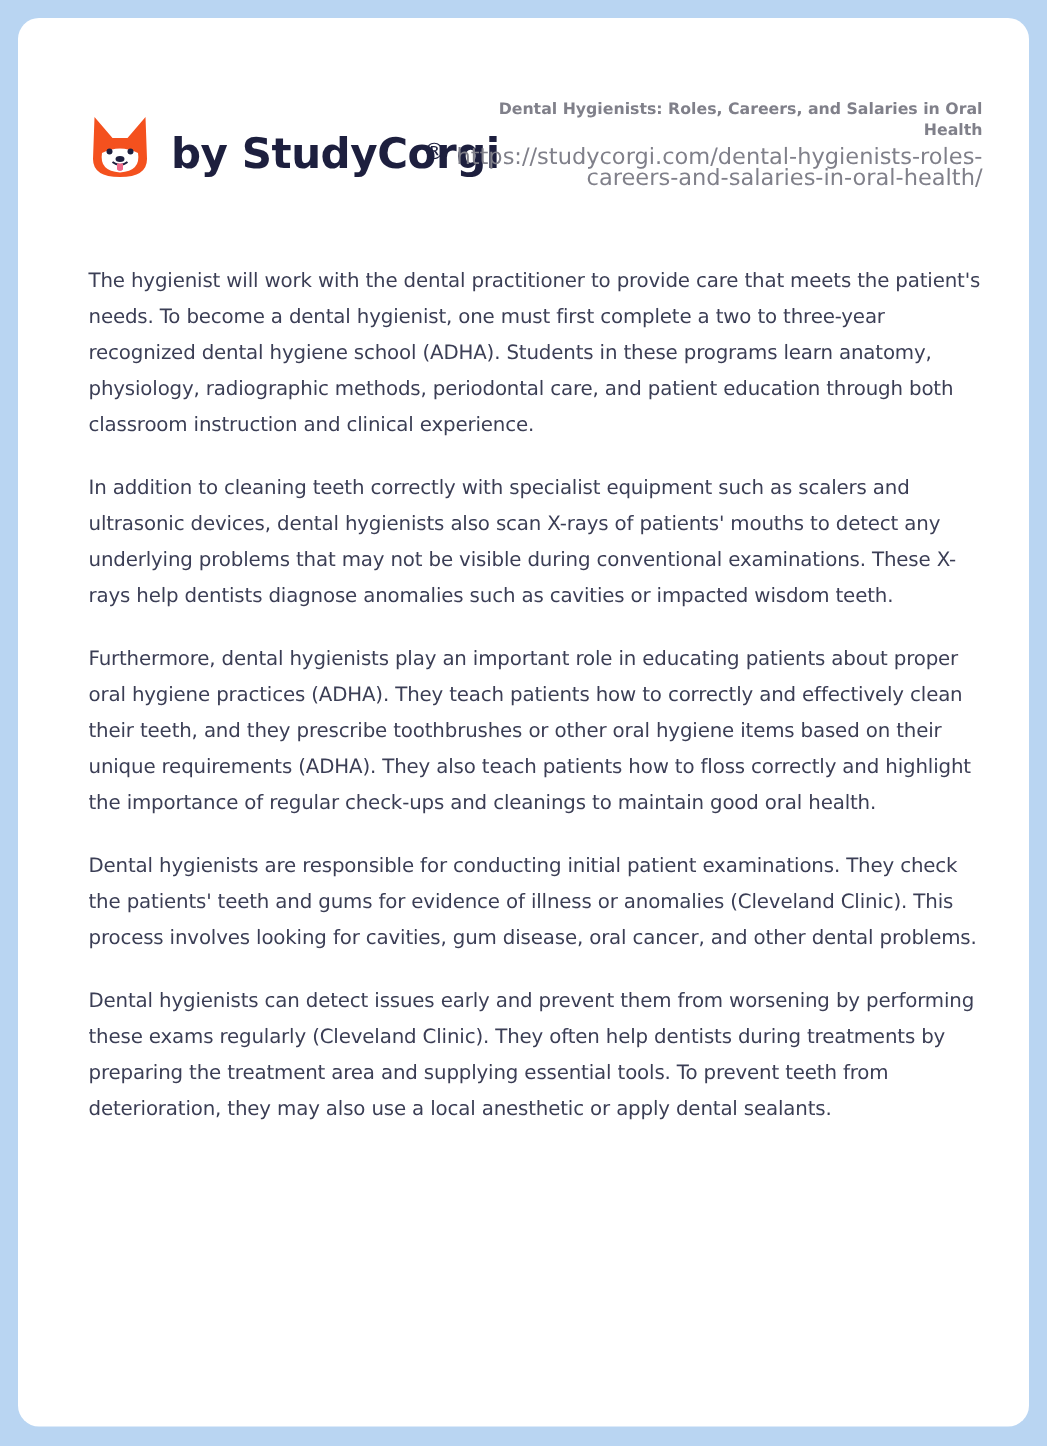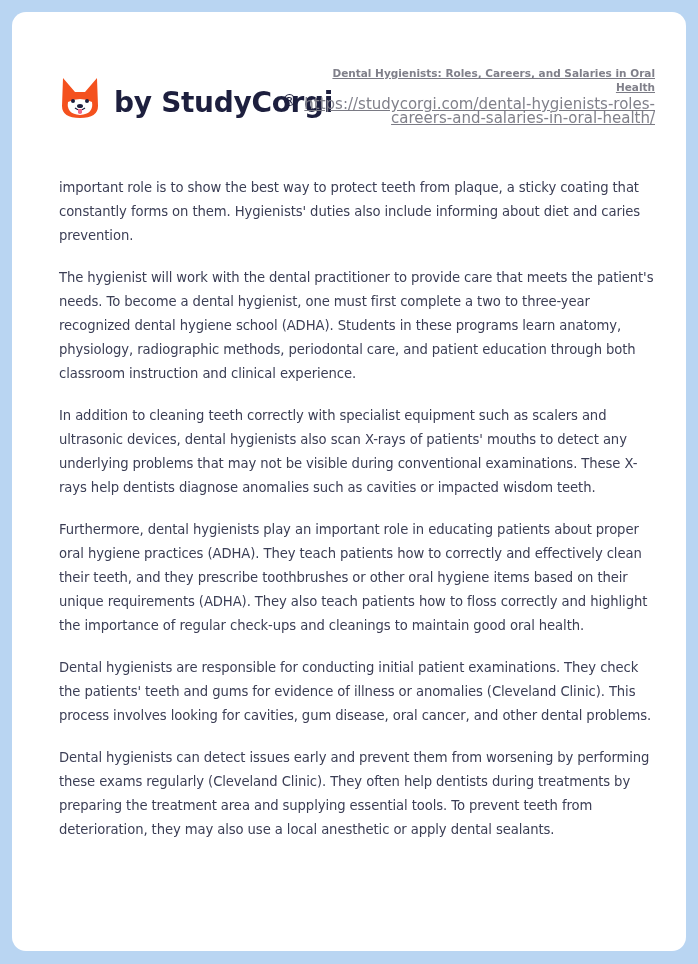--- a/index.html
+++ b/index.html
@@ -22,21 +22,20 @@
       font-family: "DejaVu Sans", sans-serif; font-weight: bold;
       font-size: 28px; color: #1d1f3e; letter-spacing: -0.3px;
     }
     .reg {
       position: absolute; left: 268px; top: 16px;
       font-family: "DejaVu Sans", sans-serif; font-size: 15px; color: #1d1f3e;
     }
     .meta {
       position: absolute; right: 31px; top: 54px; width: 360px; text-align: right;
       color: #7a7a84;
-      text-decoration: underline;
     }
     .meta-title {
       font-family: "DejaVu Sans", sans-serif; font-weight: bold;
       font-size: 10.5px; line-height: 14px; color: #80808a;
     }
     .meta-url {
       margin-top: 3px; font-family: "DejaVu Sans", sans-serif;
       font-size: 15px; line-height: 14px; color: #80808a;
     }
     .content { position: absolute; left: 47px; top: 164px; width: 600px; }
@@ -67,20 +66,19 @@
       <span class="brand">by StudyCorgi</span>
     </div>
     <span class="reg" style="left:270px; top:80px; position:absolute;">®</span>
     <div class="meta">
       <div class="meta-title">Dental Hygienists: Roles, Careers, and Salaries in Oral Health</div>
       <div class="meta-url">https://studycorgi.com/dental-hygienists-roles-careers-and-salaries-in-oral-health/</div>
     </div>
   </div>
 
   <div class="content">
-    <p>important role is to show the best way to protect teeth from plaque, a sticky coating that constantly forms on them. Hygienists' duties also include informing about diet and caries prevention.</p>
     <p>The hygienist will work with the dental practitioner to provide care that meets the patient's needs. To become a dental hygienist, one must first complete a two to three-year recognized dental hygiene school (ADHA). Students in these programs learn anatomy, physiology, radiographic methods, periodontal care, and patient education through both classroom instruction and clinical experience.</p>
     <p>In addition to cleaning teeth correctly with specialist equipment such as scalers and ultrasonic devices, dental hygienists also scan X-rays of patients' mouths to detect any underlying problems that may not be visible during conventional examinations. These X-rays help dentists diagnose anomalies such as cavities or impacted wisdom teeth.</p>
     <p>Furthermore, dental hygienists play an important role in educating patients about proper oral hygiene practices (ADHA). They teach patients how to correctly and effectively clean their teeth, and they prescribe toothbrushes or other oral hygiene items based on their unique requirements (ADHA). They also teach patients how to floss correctly and highlight the importance of regular check-ups and cleanings to maintain good oral health.</p>
     <p>Dental hygienists are responsible for conducting initial patient examinations. They check the patients' teeth and gums for evidence of illness or anomalies (Cleveland Clinic). This process involves looking for cavities, gum disease, oral cancer, and other dental problems.</p>
     <p>Dental hygienists can detect issues early and prevent them from worsening by performing these exams regularly (Cleveland Clinic). They often help dentists during treatments by preparing the treatment area and supplying essential tools. To prevent teeth from deterioration, they may also use a local anesthetic or apply dental sealants.</p>
   </div>
 </div>
 
 </body></html>

